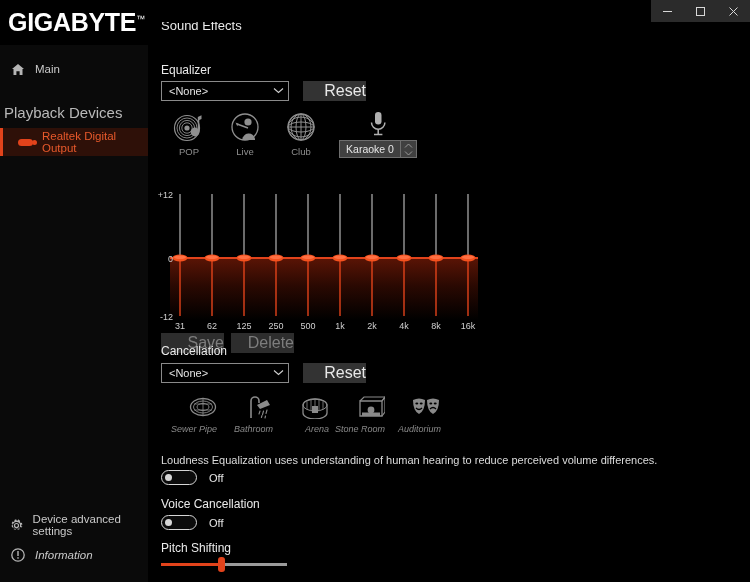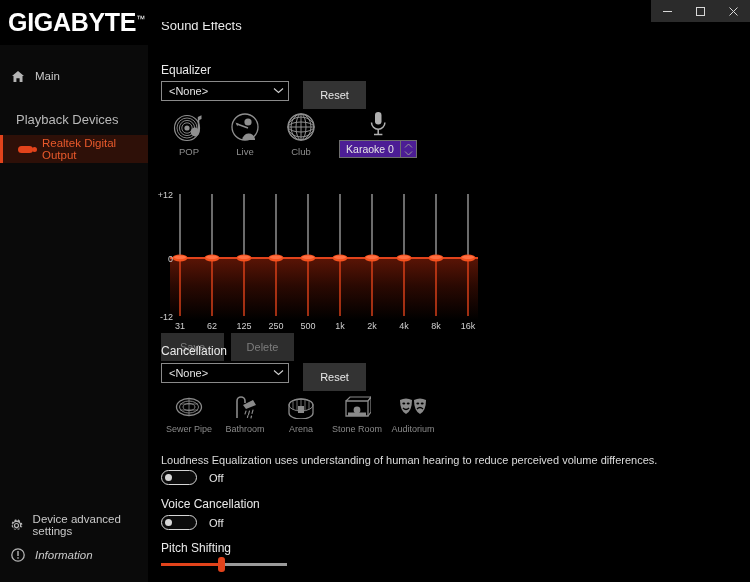--- a/index.html
+++ b/index.html
@@ -54,23 +54,23 @@
     color: #c9c9c9;
     font-size: 11.5px;
   }
   .side-row .ic {
     width: 20px; height: 16px;
     display: flex; align-items: center; justify-content: center;
     margin-right: 7px;
     color: #b5b5b5;
   }
   .side-group-label {
-    padding-left: 16px;
+    padding-left: 4px;
     color: #b9b9b9;
-    font-size: 13px;
+    font-size: 15px;
     height: 24px;
     display: flex; align-items: center;
   }
   .side-item-sel {
     position: relative;
     display: flex; align-items: center;
     height: 28px;
     padding-left: 16px;
     background: #2e1008;
     color: #e8592b;
@@ -117,64 +117,64 @@
     background: #000;
     border: 1px solid #8a8a8a;
     color: #e4e4e4;
     font-size: 11px;
     display: flex; align-items: center;
     padding: 0 4px 0 7px;
     justify-content: space-between;
   }
   .combo .chev { color: #cfcfcf; font-size: 9px; line-height: 1; }
   .btn {
-    width: 63px; height: 28px;
+    width: 63px; height: 20px;
     background: #333333;
     color: #e8e8e8;
     border: none;
-    font-size: 11px;
-    display: flex; align-items: center; justify-content: center;
+    font-size: 16px;
+    display: flex; align-items: center; justify-content: flex-end;
     font-family: "Liberation Sans", sans-serif;
   }
   .btn.disabled { color: #7d7d7d; background: #2d2d2d; }
 
   
   .preset-row { display: flex; align-items: flex-start; }
   .preset {
     width: 56px;
     display: flex; flex-direction: column; align-items: center;
   }
   .preset .glyph { height: 34px; display:flex; align-items:center; justify-content:center; }
   .preset .cap {
     color: #8f8f8f; font-size: 9.5px; margin-top: 2px;
   }
   .karaoke-wrap { display: flex; flex-direction: column; align-items: center; width: 90px; }
   .spin-box {
     display: flex; align-items: stretch;
     border: 1px solid #6e6e6e;
     height: 18px;
-    background: #4c1d95;
+    background: #404040;
   }
   .spin-val {
     width: 60px;
     color: #e6e6e6; font-size: 10.5px;
     display: flex; align-items: center; justify-content: center;
   }
   .spin-arrows {
     width: 16px; display: flex; flex-direction: column;
     border-left: 1px solid #6e6e6e;
     justify-content: center; align-items: center;
     color: #9a9a9a; font-size: 7px; line-height: 7px;
   }
 
   
   .eq-wrap { position: relative; }
 
   
-  .env { width: 56px; display: flex; flex-direction: column; align-items: center; }
+  .env { width: 56px; display: flex; flex-direction: column; align-items: flex-end; font-style: italic; }
   .env .glyph { height: 30px; display:flex; align-items:center; justify-content:center; }
   .env .cap { color: #8a8a8a; font-size: 9px; margin-top: 2px; white-space: nowrap; }
 
   
   .desc { color: #dcdcdc; font-size: 11px; }
   .toggle-row { display: flex; align-items: center; }
   .toggle {
     width: 36px; height: 15px; border-radius: 8px;
     border: 1px solid #d6d6d6; background: #0b0b0b;
     position: relative;
@@ -230,21 +230,21 @@
       </span>
     </div>
   </div>
 
   <div class="brand">
     <span>GIGABYTE</span><span class="tm">™</span>
   </div>
 
   <div class="sidebar">
 
-    <div class="side-row" style="margin-top:18px;">
+    <div class="side-row" style="margin-top:11px;">
       <span class="ic">
         <svg width="14" height="13" viewBox="0 0 14 13">
           <path d="M7 1 L13 6 L11.5 6 L11.5 12 L8.6 12 L8.6 8.2 L5.4 8.2 L5.4 12 L2.5 12 L2.5 6 L1 6 Z" fill="#b5b5b5"></path>
         </svg>
       </span>
       <span>Main</span>
     </div>
 
     <div class="side-group-label" style="margin-top:18px;">Playback Devices</div>
 

